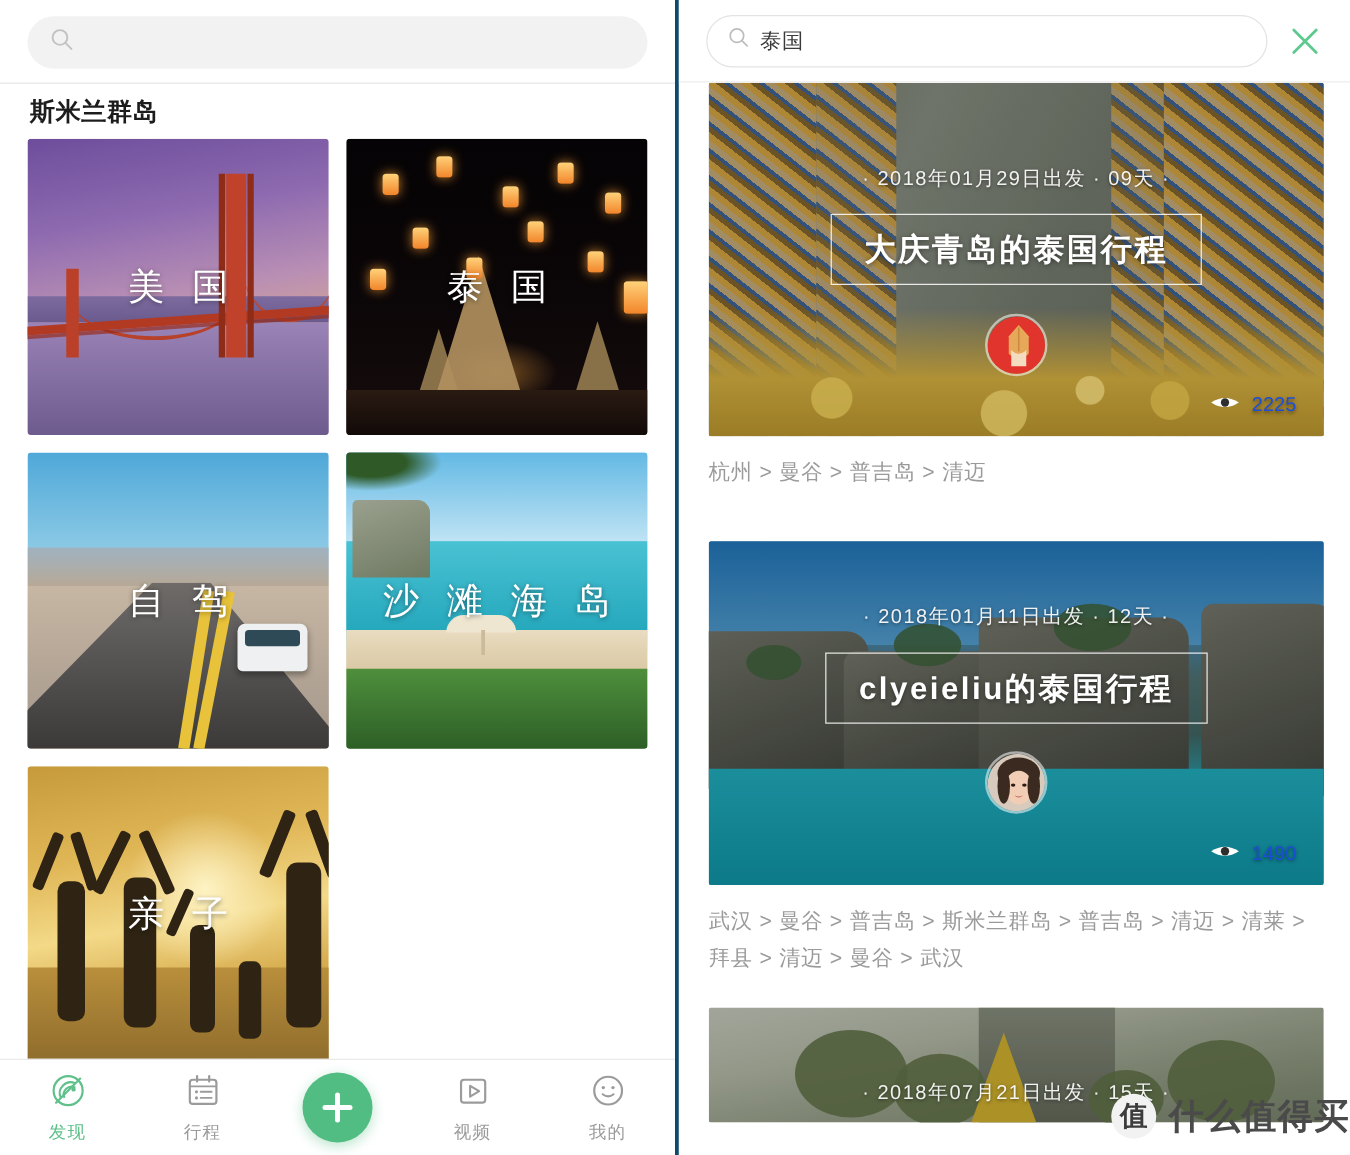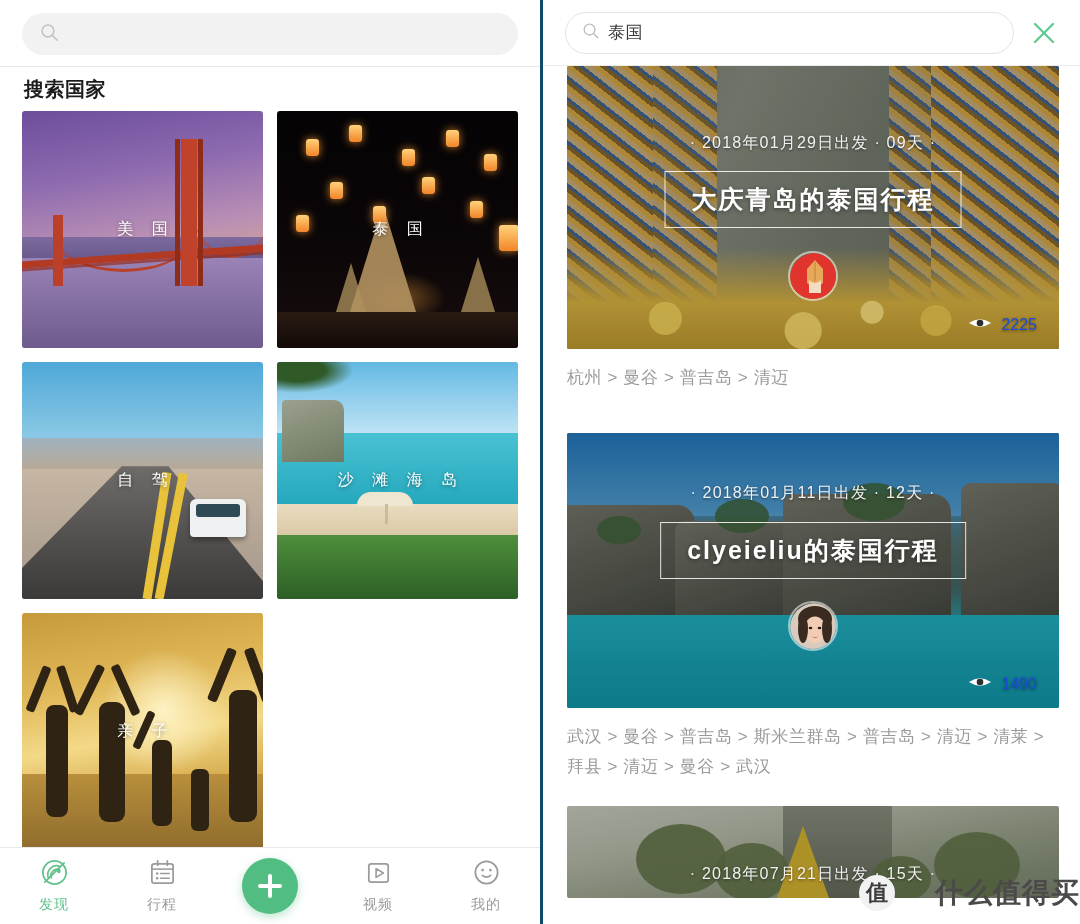--- a/index.html
+++ b/index.html
@@ -34,21 +34,21 @@
 
   .tile-grid {
     padding:0 22px; display:grid; grid-template-columns:1fr 1fr;
     gap:14px 14px;
   }
   .tile {
     position:relative; height:237px; border-radius:3px;
     overflow:hidden; display:flex; align-items:center; justify-content:center;
   }
   .tile-label {
-    position:relative; z-index:3; color:#fff; font-size:16px;
+    position:relative; z-index:3; color:#fff; font-size:29px;
     letter-spacing:7px; text-indent:7px; font-weight:500;
     text-shadow:0 1px 4px rgba(0,0,0,.45);
   }
 
   
   .art { position:absolute; inset:0; }
 
   
   .art-usa { background:linear-gradient(170deg,#6d4d9c 0%,#8e6bb0 28%,#b98fb4 52%,#d9a78f 72%,#a88ec9 100%); }
   .usa-water { position:absolute; left:0; right:0; bottom:0; height:38%;
@@ -264,42 +264,42 @@
 
   .watermark {
     position:absolute; right:0; bottom:12px; display:flex; align-items:center; gap:10px;
     z-index:30;
   }
   .wm-badge {
     width:36px; height:36px; border-radius:50%; background:#f2f2f2;
     display:flex; align-items:center; justify-content:center;
     font-size:22px; color:#3d3d3d; font-weight:bold;
   }
-  .wm-text { font-size:28px; color:#4a4a4a; font-weight:bold; letter-spacing:1px;margin-left:30px; }
+  .wm-text { font-size:28px; color:#4a4a4a; font-weight:bold; letter-spacing:1px; }
 </style>
 </head>
 <body>
 
 <div class="screen">
 
   <div class="panel-left">
 
     <div class="search-bar-wrap">
       <div class="search-pill">
         <span class="mag">
           <svg width="19" height="19" viewBox="0 0 20 20">
             <circle cx="8.4" cy="8.4" r="6.2" fill="none" stroke="#c2c2c2" stroke-width="1.6"></circle>
             <line x1="13" y1="13" x2="18" y2="18" stroke="#c2c2c2" stroke-width="1.6" stroke-linecap="round"></line>
           </svg>
         </span>
       </div>
     </div>
     <div class="divider-line"></div>
 
-    <div class="section-title">搜索国家</div>
+    <div class="section-title">斯米兰群岛</div>
 
     <div class="tile-grid">
 
       <div class="tile">
         <div class="art art-usa">
           <div class="usa-hills"></div>
           <div class="usa-water"></div>
           <div class="usa-cable usa-c1"></div>
           <div class="usa-cable usa-c2"></div>
           <div class="usa-deck"></div>

